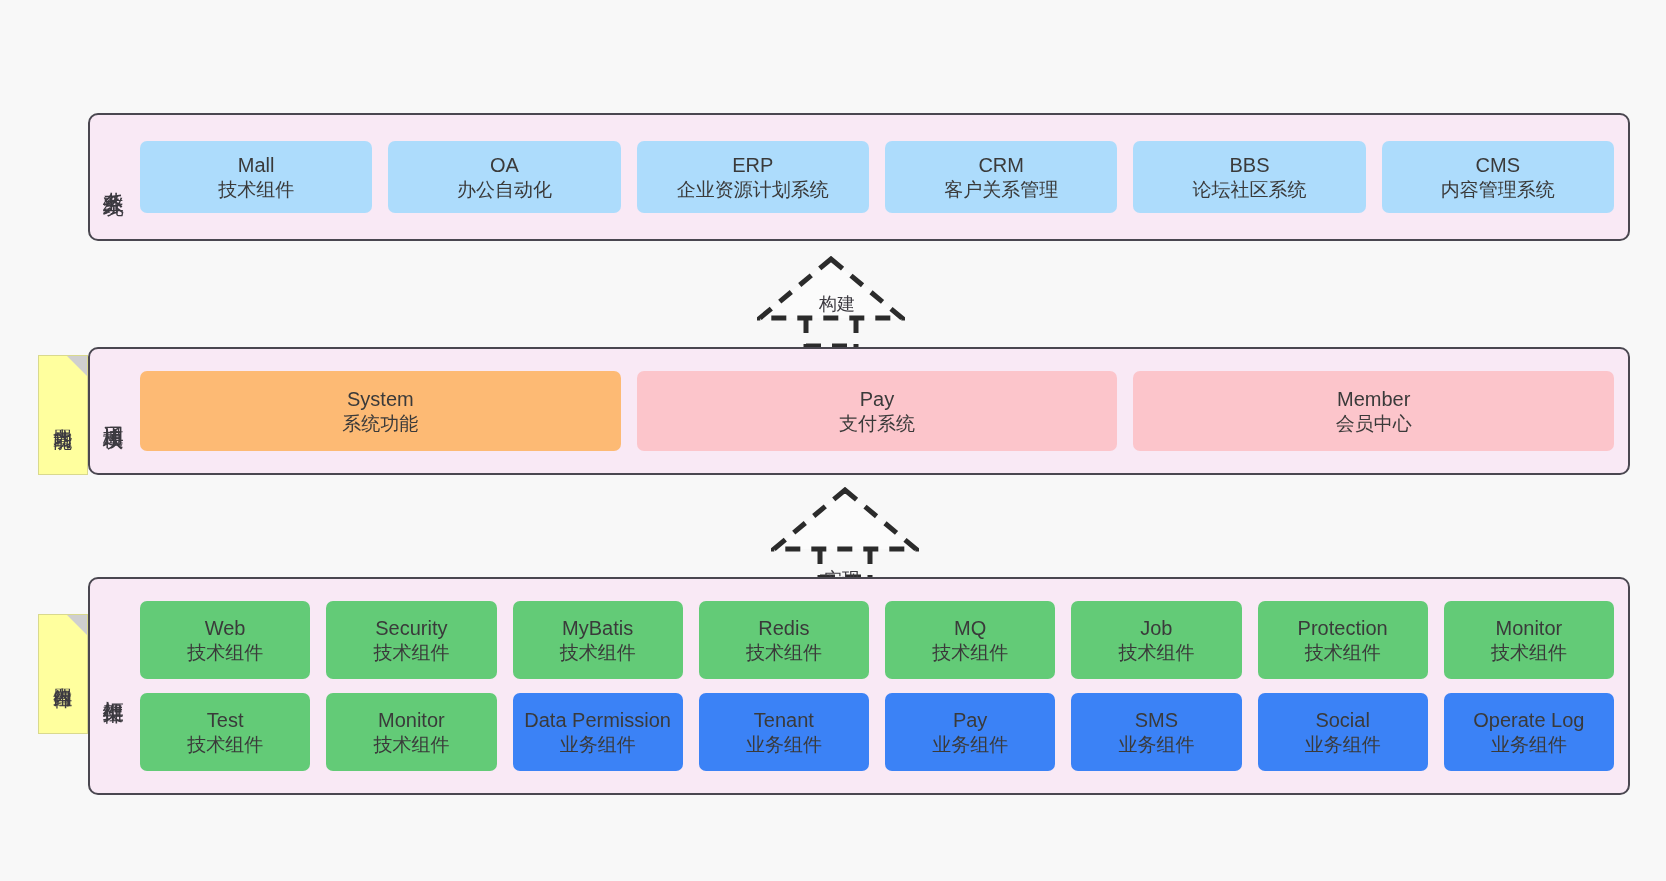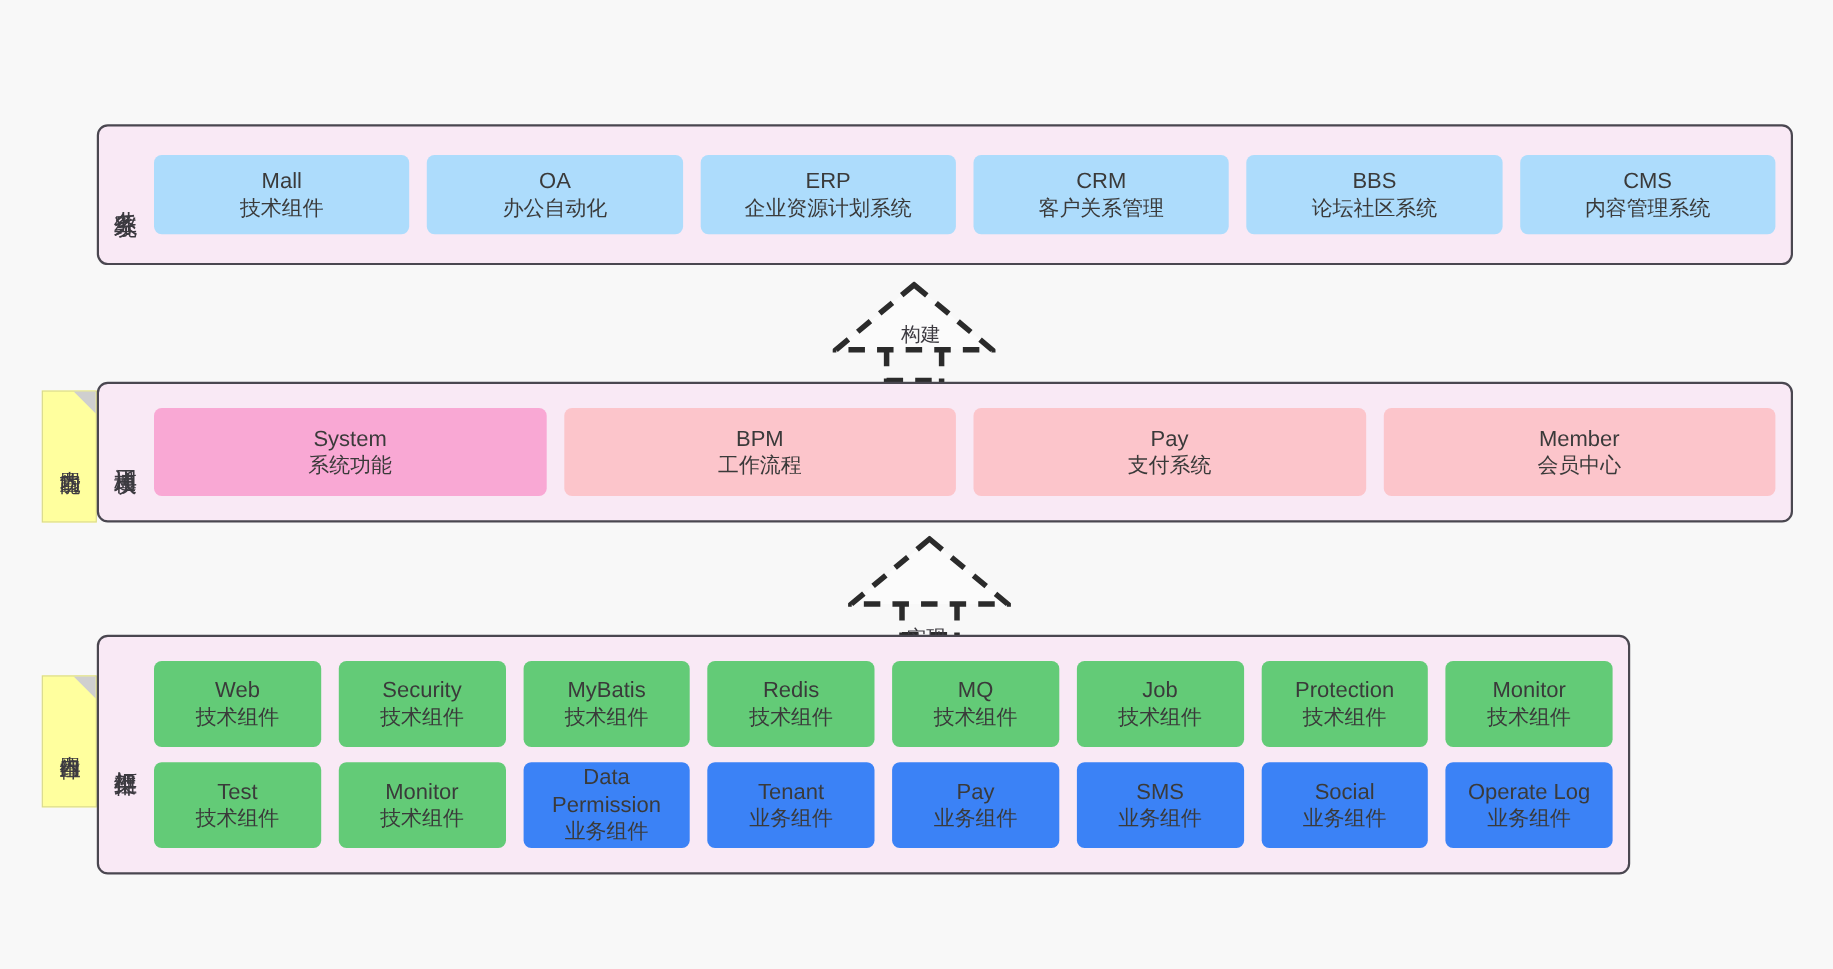--- a/index.html
+++ b/index.html
@@ -60,31 +60,31 @@
     line-height:1.24;
     color:#3a3a3a;
     box-sizing:border-box;
     padding:4px 6px;
   }
   .cell .en{font-size:20px;}
   .cell .cn{font-size:19px;}
 
   
   .c-blue{background:#addcfc;}
-  .c-red{background:#f9a8d4;}
+  .c-red{background:#fdba74;}
   .c-pink{background:#fcc5cb;}
   .c-green{background:#63cb77;}
   .c-greenlight{background:#3b82f6;}
 
   
   #layer-business{left:88px;top:113px;width:1542px;height:128px;}
   #layer-business .cell{height:72px;}
   #layer-modules{left:88px;top:347px;width:1542px;height:128px;}
   #layer-modules .cell{height:80px;}
-  #layer-framework{left:88px;top:577px;width:1394px;height:218px;}
+  #layer-framework{left:88px;top:577px;width:1542px;height:218px;}
   #layer-framework .cell{height:78px;}
 
   
   .note{
     position:absolute;
     width:50px;
     background:#ffff9e;
     border:1px solid #d9d98e;
     box-sizing:border-box;
     display:flex;
@@ -172,24 +172,20 @@
   <div class="note" id="note-modules">内置功能</div>
   <div class="layer" id="layer-modules">
     <div class="layer-title">通用模块</div>
     <div class="layer-body">
       <div class="row">
         <div class="cell c-red">
           <span class="en">System</span>
           <span class="cn">系统功能</span>
         </div>
         <div class="cell c-pink">
-          <span class="en">BPM</span>
-          <span class="cn">工作流程</span>
-        </div>
-        <div class="cell c-pink">
           <span class="en">Pay</span>
           <span class="cn">支付系统</span>
         </div>
         <div class="cell c-pink">
           <span class="en">Member</span>
           <span class="cn">会员中心</span>
         </div>
       </div>
     </div>
   </div>

